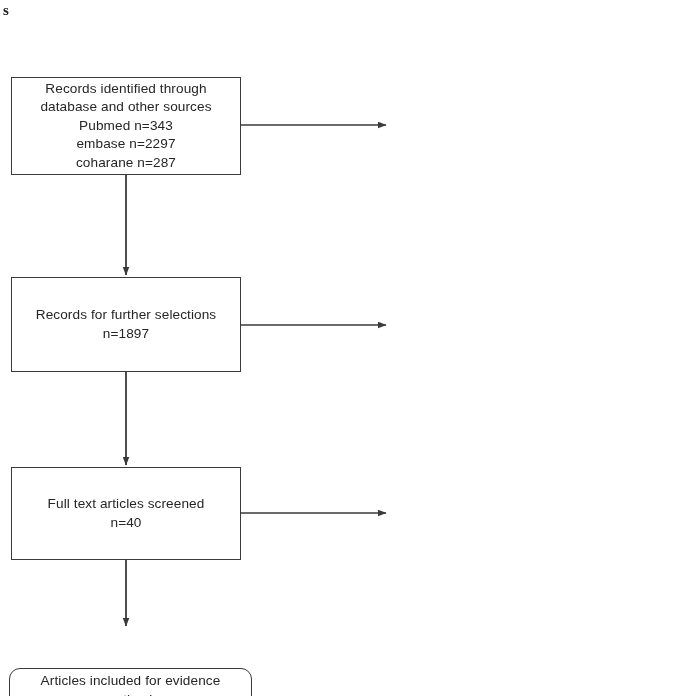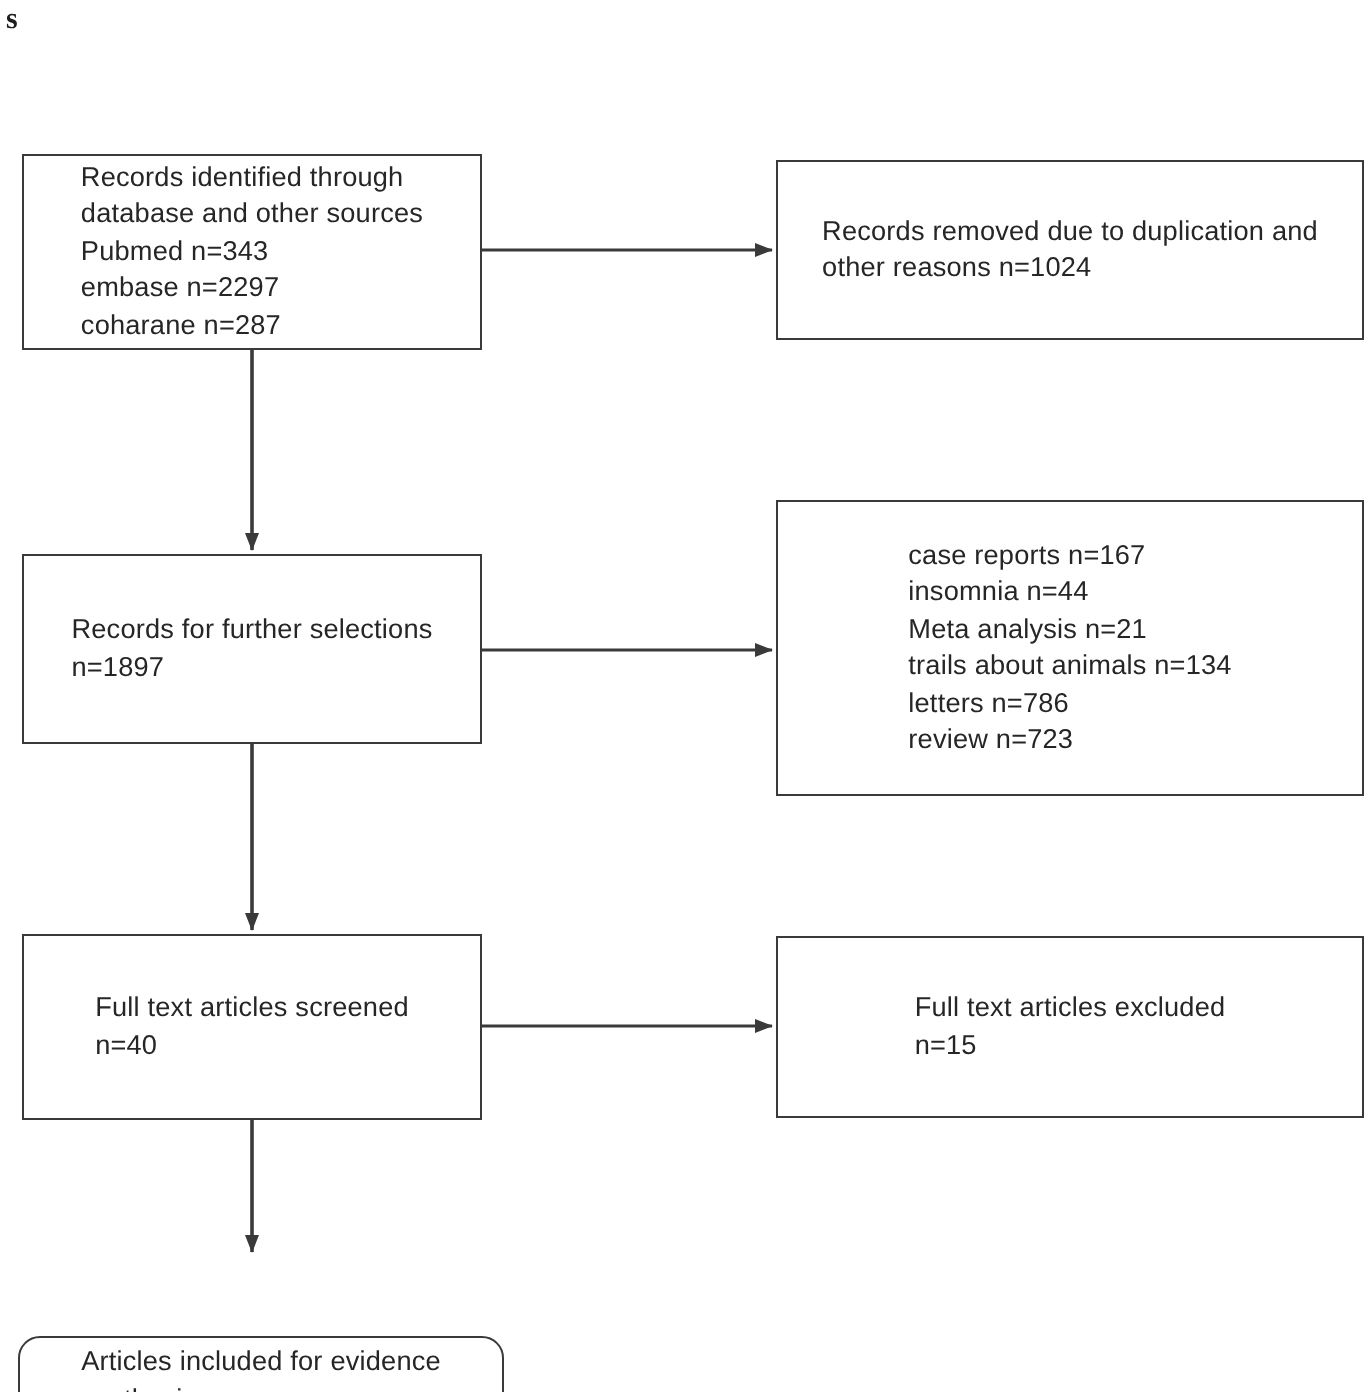--- a/index.html
+++ b/index.html
@@ -38,21 +38,21 @@
   }
 
   .node {
     position: absolute;
     box-sizing: border-box;
     border: 1.4px solid #3a3a3a;
     background: #ffffff;
     display: flex;
     align-items: center;
     justify-content: center;
-    text-align: left;
+    text-align: center;
     padding: 0 4px;
   }
   .node.rounded {
     border-radius: 11px;
     margin-top: 40px;
   }
   .node .node-text {
     font-size: 13.6px;
     line-height: 18.5px;
     letter-spacing: 0.1px;
@@ -119,48 +119,32 @@
   </svg>
 
   <div class="node" id="node-identified">
     <span class="node-text">Records identified through
 database and other sources
 Pubmed n=343
 embase n=2297
 coharane n=287</span>
   </div>
 
-  <div class="node" id="node-duplicates">
-    <span class="node-text">Records removed due to duplication and
-other reasons n=1024</span>
-  </div>
 
   <div class="node" id="node-further">
     <span class="node-text">Records for further selections
 n=1897</span>
   </div>
 
-  <div class="node" id="node-exclusions">
-    <span class="node-text">case reports n=167
-insomnia n=44
-Meta analysis n=21
-trails about animals n=134
-letters n=786
-review n=723</span>
-  </div>
 
   <div class="node" id="node-fulltext">
     <span class="node-text">Full text articles screened
 n=40</span>
   </div>
 
-  <div class="node" id="node-fulltext-excl">
-    <span class="node-text">Full text articles excluded
-n=15</span>
-  </div>
 
   <div class="node rounded" id="node-included">
     <span class="node-text">Articles included for evidence
 synthesis
 n=13</span>
   </div>
 
 </div>
 
 </body></html>

